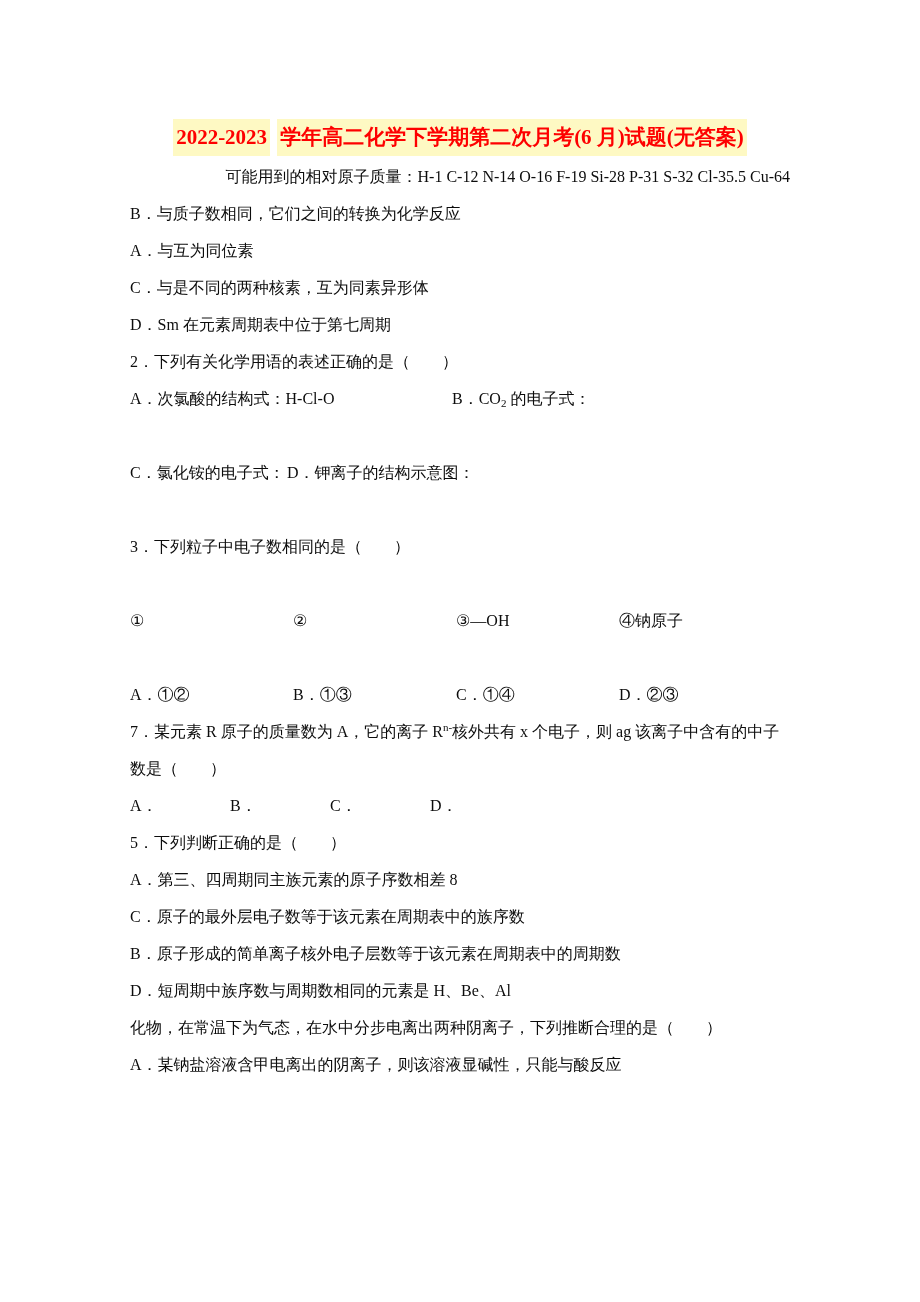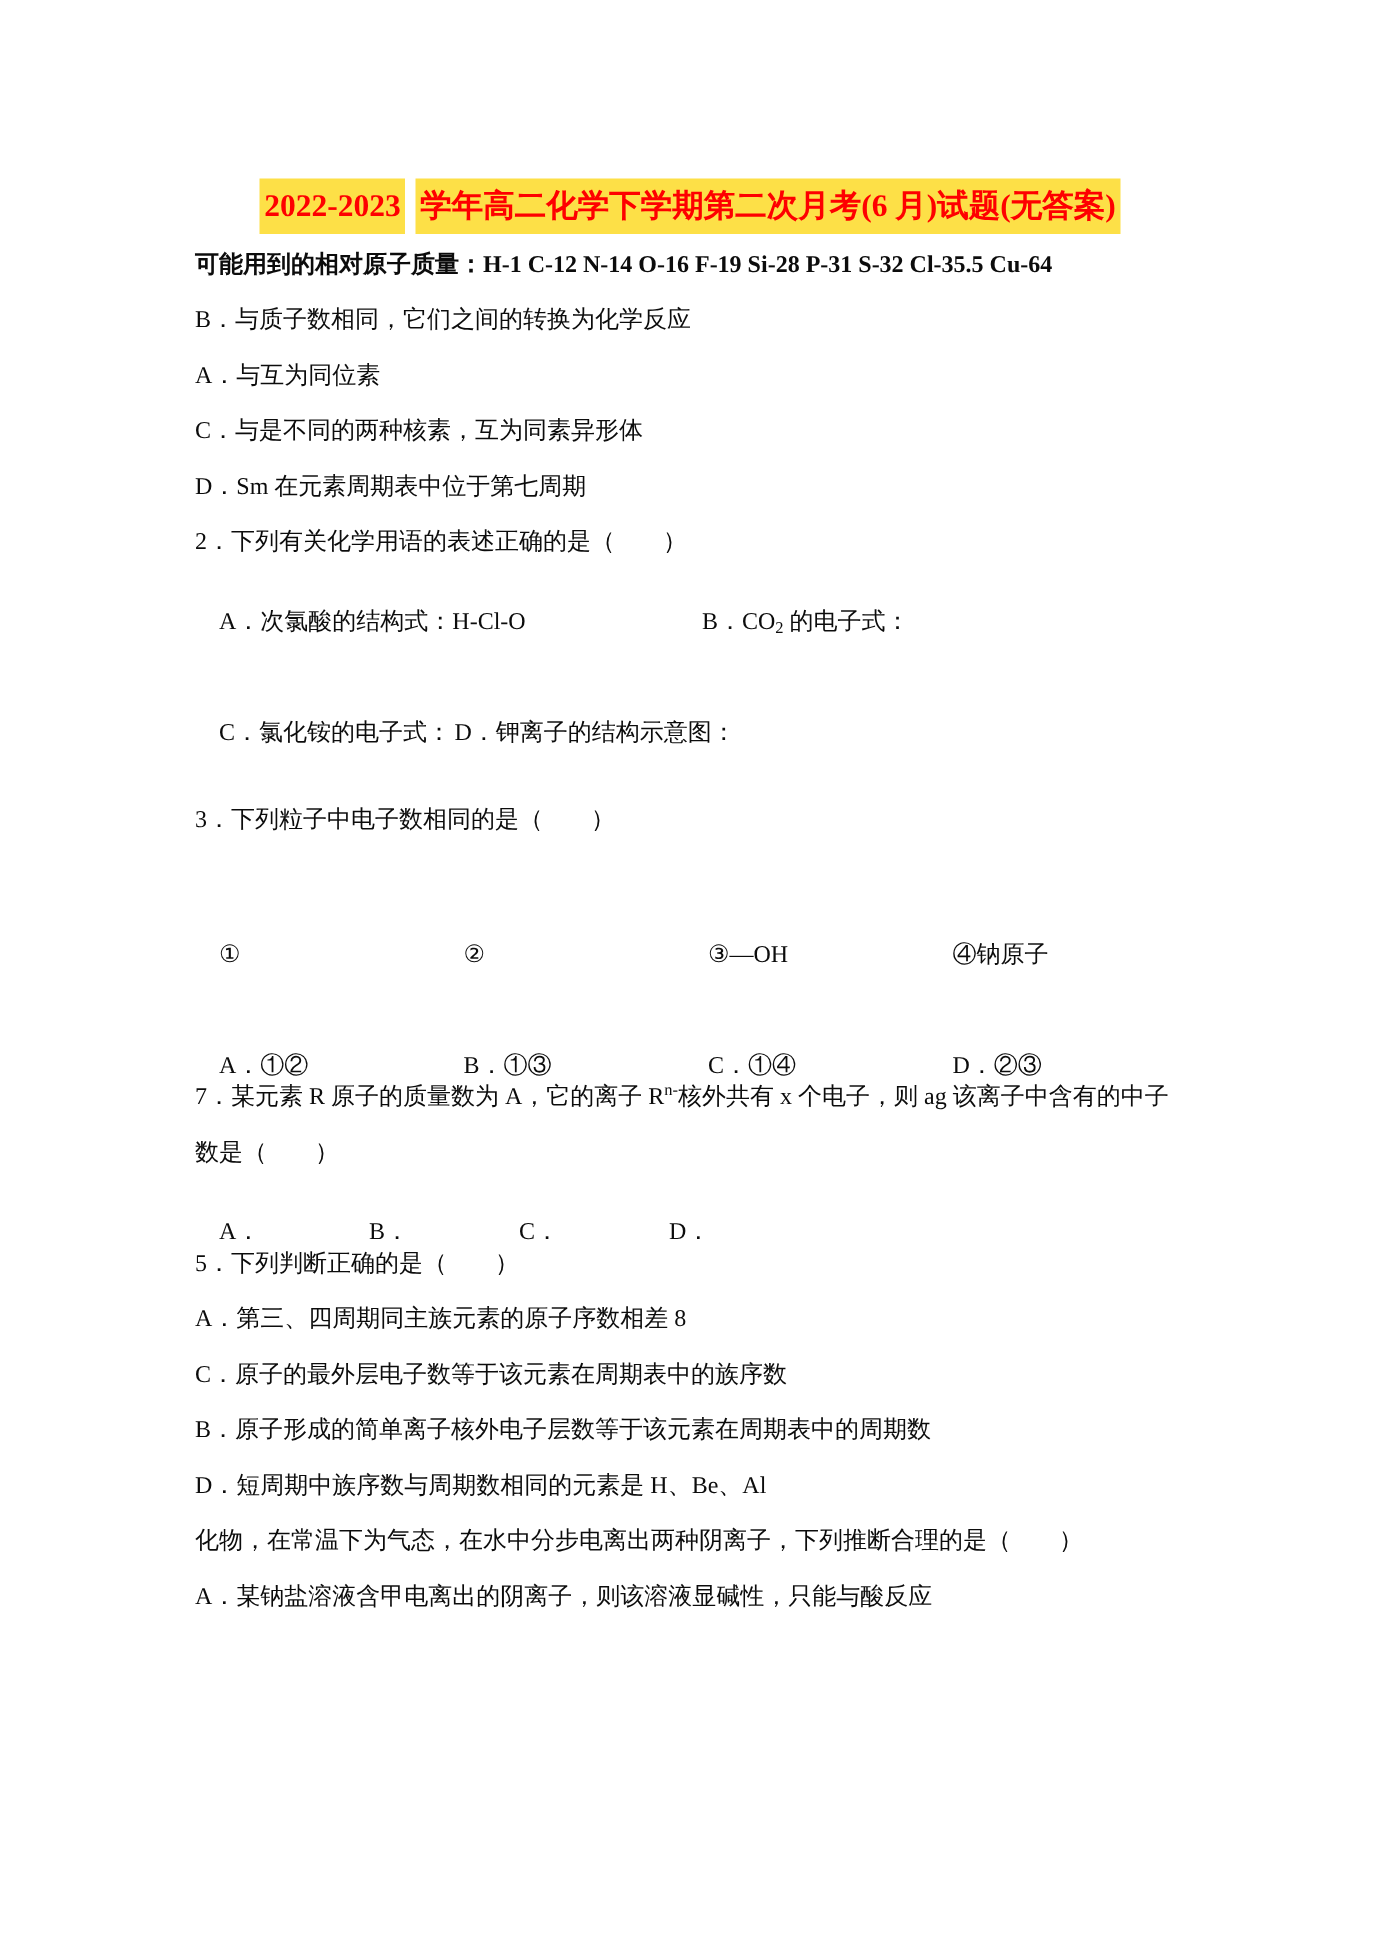--- a/index.html
+++ b/index.html
@@ -20,43 +20,42 @@
   }
   .title-line {
     text-align: center;
     height: 42px;
     line-height: 42px;
     font-size: 21px;
     font-weight: bold;
     white-space: nowrap;
   }
   .hl {
-    background: #fde047;
+    background: #fef9c3;
     color: #fe0000;
     padding: 6px 3px 7px 3px;
   }
   .hl-gap { margin-right: 7px; }
   .body-lines {
     padding-left: 130px;
     padding-right: 130px;
   }
   .line {
     height: 37px;
     line-height: 37px;
     font-size: 16px;
     white-space: nowrap;
   }
-  .b { font-weight: bold; }
+  .b { font-weight: normal; text-align: right; }
   .row { position: relative; }
   .col {
     position: absolute;
-    top: 16px;
+    top: 0;
     line-height: 37px;
     white-space: nowrap;
-    margin-left: 16px;
   }
   sub.chem {
     font-size: 11px;
     vertical-align: -3px;
     line-height: 0;
   }
   sup.chem {
     font-size: 11px;
     vertical-align: 6px;
     line-height: 0;

